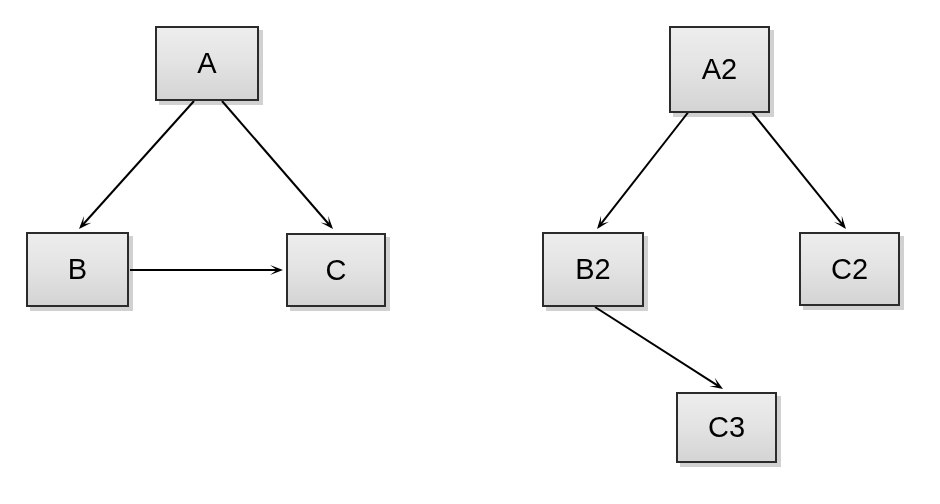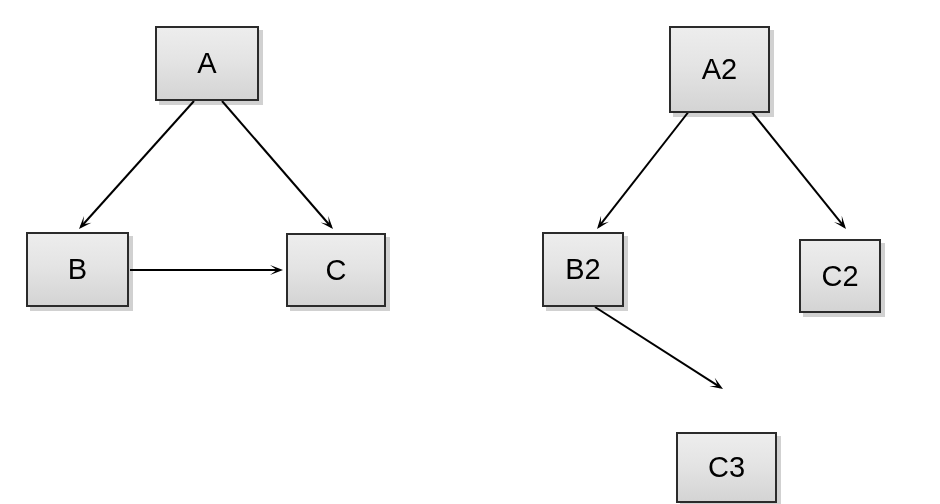--- a/index.html
+++ b/index.html
@@ -84,23 +84,23 @@
       </div>
       <div class="node" style="left: 26px; top: 232px; width: 103px; height: 75px;">
         <span class="node-label">B</span>
       </div>
       <div class="node" style="left: 286px; top: 233px; width: 100px; height: 74px;">
         <span class="node-label">C</span>
       </div>
       <div class="node" style="left: 669px; top: 26px; width: 101px; height: 87px;">
         <span class="node-label">A2</span>
       </div>
-      <div class="node" style="left: 542px; top: 232px; width: 82px; height: 75px; justify-content: center;">
+      <div class="node" style="left: 542px; top: 232px; width: 102px; height: 75px; justify-content: center;">
         <span class="node-label">B2</span>
       </div>
-      <div class="node" style="left: 799px; top: 232px; width: 82px; height: 74px; margin-top: 7px;">
+      <div class="node" style="left: 799px; top: 232px; width: 101px; height: 74px;">
         <span class="node-label">C2</span>
       </div>
-      <div class="node" style="left: 676px; top: 392px; width: 101px; height: 71px; margin-top: 40px;">
+      <div class="node" style="left: 676px; top: 392px; width: 101px; height: 71px;">
         <span class="node-label">C3</span>
       </div>
     </div>
 </div>
 
 </body></html>

